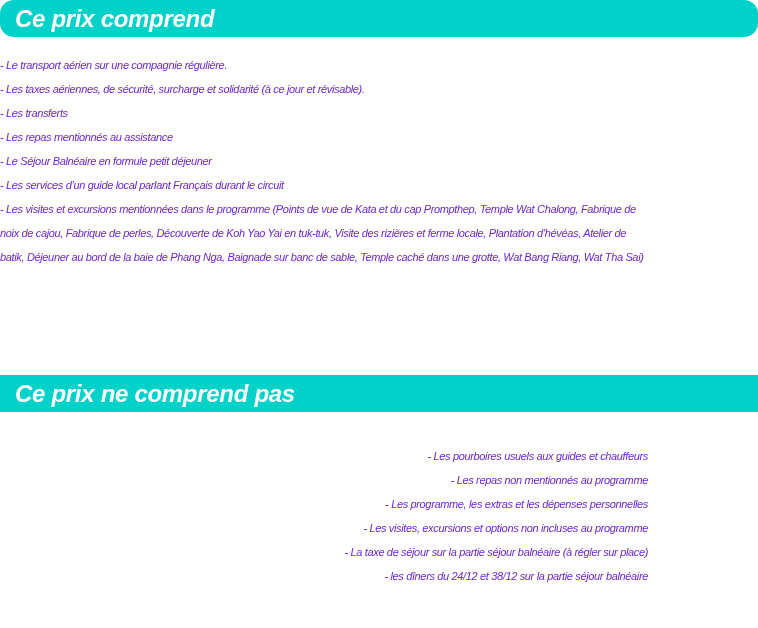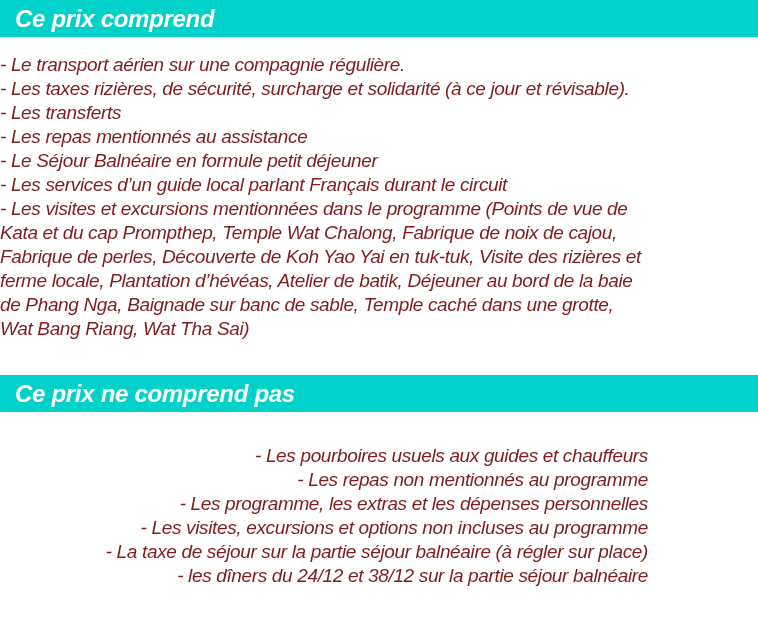--- a/index.html
+++ b/index.html
@@ -6,36 +6,36 @@
     body { width: 758px; height: 628px; overflow: hidden; position: relative; font-family: "Liberation Sans", sans-serif; }
     .section-header {
       position: absolute; left: 0; width: 758px; height: 37px;
       background: #00d2c9; color: #ffffff;
       font-style: italic; font-weight: bold; font-size: 24px;
       line-height: 37px; padding-left: 15px; box-sizing: border-box;
       letter-spacing: -0.3px;
     }
     .list {
       position: absolute; left: 0; width: 648px; margin: 0; padding: 0; list-style: none;
-      font-style: italic; font-size: 19px; line-height: 24px; color: #7f1d1d;
+      font-style: italic; font-size: 11px; line-height: 24px; color: #6d28d9;
       letter-spacing: -0.35px;
     }
     .list li { margin: 0; padding: 0; }
-    #h1 { top: 0; }
+    #h1 { top: 0; border-radius: 14px; }
     #l1 { top: 53px; }
     #h2 { top: 375px; }
     #l2 { top: 444px; text-align: right; }
   </style>
 </head>
 <body>
 
 <div id="h1" class="section-header">Ce prix comprend</div>
 <ul id="l1" class="list">
   <li>- Le transport aérien sur une compagnie régulière.</li>
-  <li>- Les taxes rizières, de sécurité, surcharge et solidarité (à ce jour et révisable).</li>
+  <li>- Les taxes aériennes, de sécurité, surcharge et solidarité (à ce jour et révisable).</li>
   <li>- Les transferts</li>
   <li>- Les repas mentionnés au assistance</li>
   <li>- Le Séjour Balnéaire en formule petit déjeuner</li>
   <li>- Les services d’un guide local parlant Français durant le circuit</li>
   <li>- Les visites et excursions mentionnées dans le programme (Points de vue de Kata et du cap Prompthep, Temple Wat Chalong, Fabrique de noix de cajou, Fabrique de perles, Découverte de Koh Yao Yai en tuk-tuk, Visite des rizières et ferme locale, Plantation d’hévéas, Atelier de batik, Déjeuner au bord de la baie de Phang Nga, Baignade sur banc de sable, Temple caché dans une grotte, Wat Bang Riang, Wat Tha Sai)</li>
 </ul>
 
 <div id="h2" class="section-header">Ce prix ne comprend pas</div>
 <ul id="l2" class="list">
   <li>- Les pourboires usuels aux guides et chauffeurs</li>

